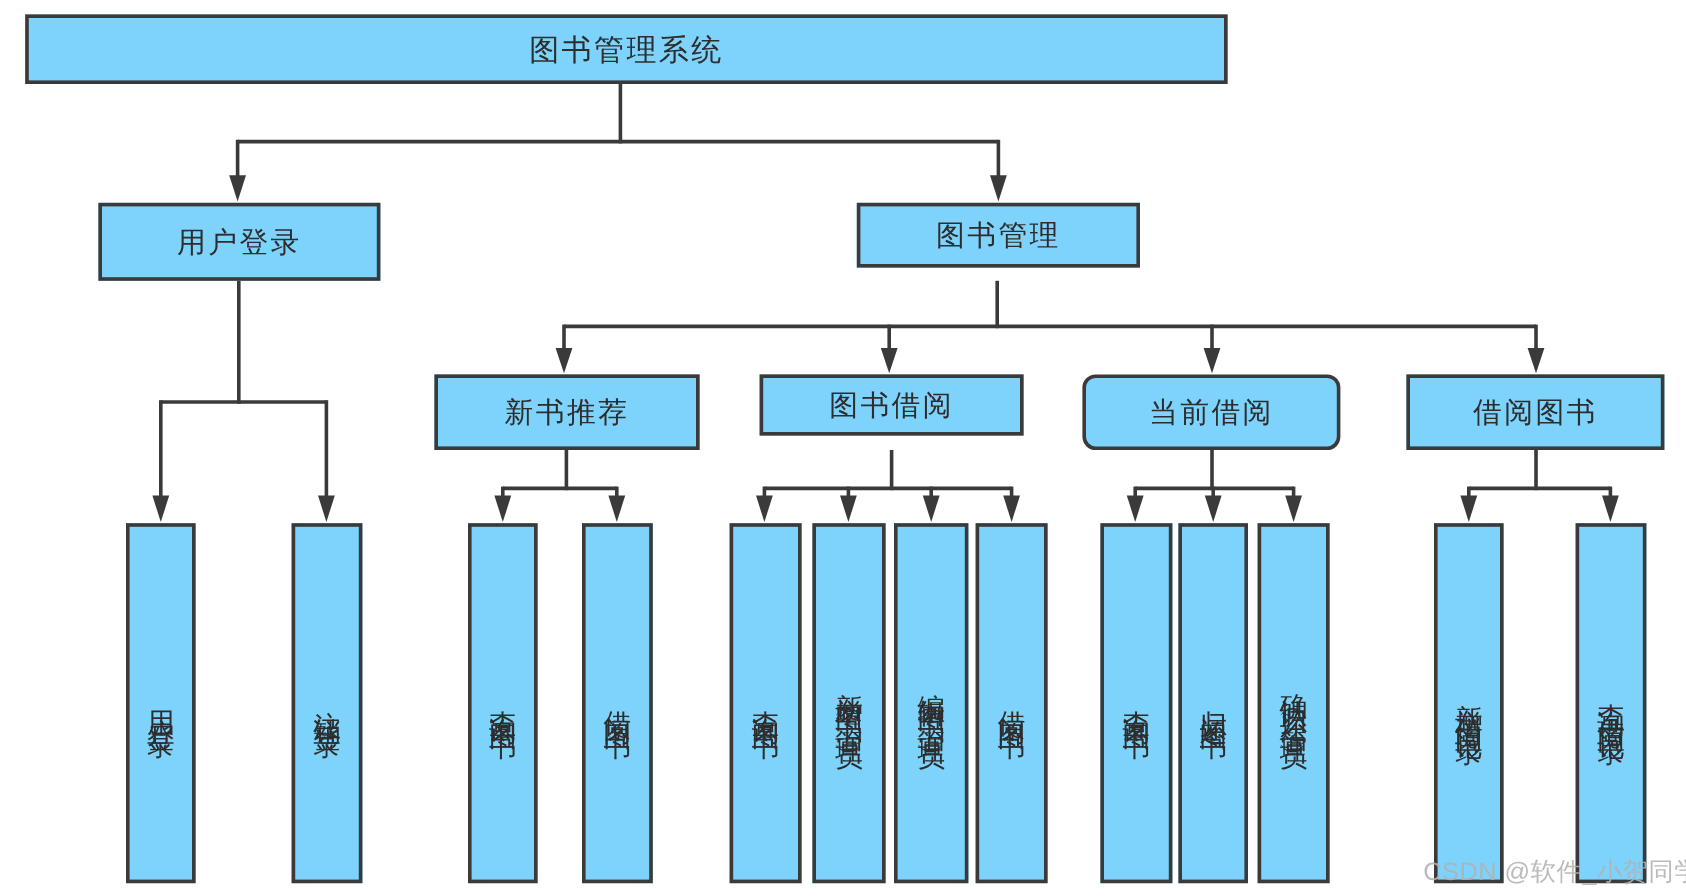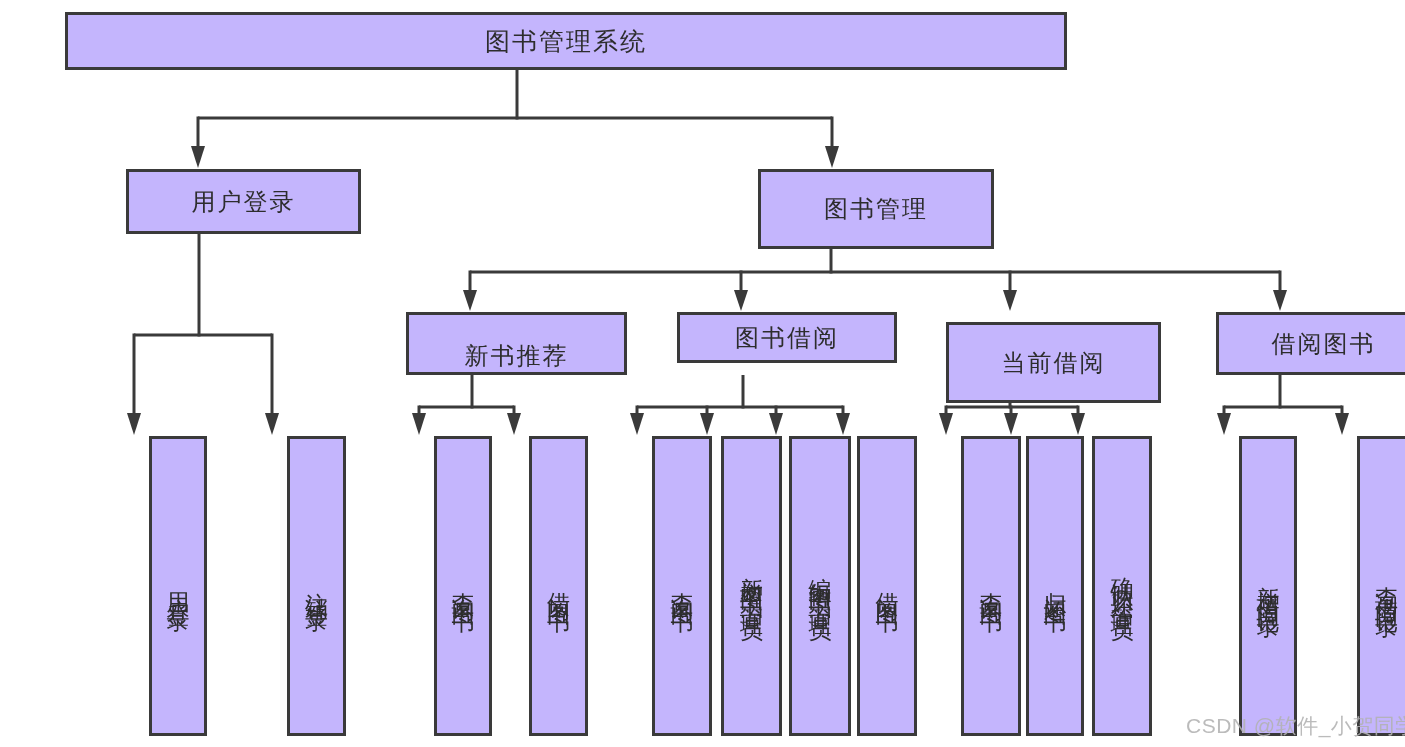--- a/index.html
+++ b/index.html
@@ -10,26 +10,25 @@
     height: 747px;
     background: #ffffff;
     font-family: "Liberation Sans", "DejaVu Sans", sans-serif;
     color: #2d2d2d;
     overflow: hidden;
   }
   svg.connectors { position: absolute; left: 0; top: 0; }
   .box {
     position: absolute;
     border: 3px solid #3a3a3a;
-    background: #c4b5fd;
+    background: #7dd3fc;
     display: flex;
     align-items: center;
     justify-content: center;
     z-index: 2;
-    margin-left: 44px;
   }
   .h-label { font-size: 24px; letter-spacing: 2px; white-space: nowrap; }
   .root-label { font-size: 25px; letter-spacing: 2px; white-space: nowrap; }
   .v-label {
     writing-mode: vertical-rl;
     text-orientation: mixed;
     font-size: 23px;
     letter-spacing: 6px;
     line-height: 1;
     white-space: nowrap;
@@ -116,31 +115,31 @@
     </g>
   </svg>
 
   <div class="box" style="left:21px; top:12px; width:1002px; height:58px;">
     <span class="root-label">图书管理系统</span>
   </div>
 
   <div class="box" style="left:82px; top:169px; width:235px; height:65px;">
     <span class="h-label">用户登录</span>
   </div>
-  <div class="box" style="left:714px; top:169px; width:236px; height:80px;">
+  <div class="box" style="left:714px; top:169px; width:236px; height:54px;">
     <span class="h-label">图书管理</span>
   </div>
 
-  <div class="box" style="left:362px; top:312px; width:221px; height:63px;align-items:flex-end;">
+  <div class="box" style="left:362px; top:312px; width:221px; height:63px;">
     <span class="h-label">新书推荐</span>
   </div>
   <div class="box" style="left:633px; top:312px; width:220px; height:51px;">
     <span class="h-label">图书借阅</span>
   </div>
-  <div class="box" style="left:902px; top:322px; width:215px; height:81px;">
+  <div class="box" style="left:902px; top:312px; width:215px; height:63px;border-radius:11px;">
     <span class="h-label">当前借阅</span>
   </div>
   <div class="box" style="left:1172px; top:312px; width:215px; height:63px;">
     <span class="h-label">借阅图书</span>
   </div>
 
   <div class="box" style="left:105px; top:436px; width:58px; height:300px;">
     <span class="v-label">用户登录</span>
   </div>
   <div class="box" style="left:243px; top:436px; width:59px; height:300px;">

